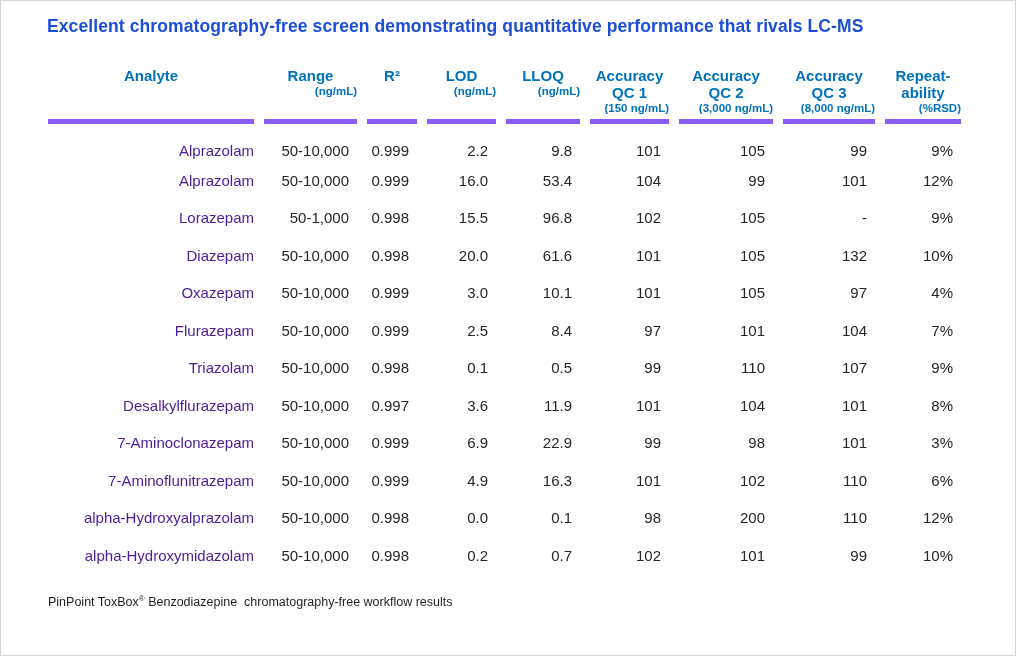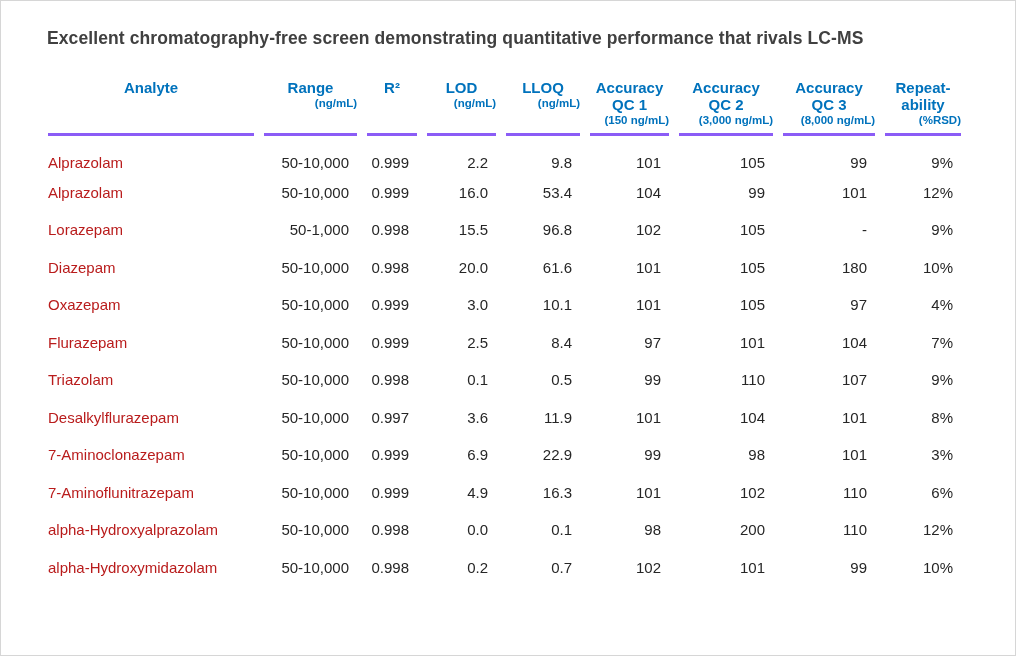--- a/index.html
+++ b/index.html
@@ -9,62 +9,62 @@
     font-family: "Liberation Sans", sans-serif;
     position: relative;
     overflow: hidden;
   }
   .page {
     width: 1016px; height: 656px;
     border: 1px solid #d6d6d6;
     background: #ffffff;
   }
   .title {
-    margin: 26px 20px 0 46px;
+    margin: 14px 20px 0 46px;
     font-size: 17.5px;
     line-height: 22px;
     font-weight: bold;
-    color: #404040;
+    color: #1d4ed8;
     letter-spacing: 0.1px;
   }
   table.results {
     border-collapse: separate;
     border-spacing: 10px 0;
     table-layout: fixed;
     margin: 30px 0 0 37px;
     width: 933px;
   }
   th {
     vertical-align: top;
     text-align: center;
     height: 57px;
     padding: 0;
-    border-bottom: 3px solid #8b5cf6;
+    border-bottom: 5px solid #8b5cf6;
     color: #0072bc;
   }
   .h-main {
     font-size: 15px;
     line-height: 17px;
     font-weight: bold;
   }
   .h-sub {
     font-size: 11.5px;
     line-height: 14px;
     font-weight: bold;
     text-align: right;
   }
   td {
     height: 37.5px;
     font-size: 15px;
     vertical-align: middle;
     white-space: nowrap;
   }
   td.analyte {
-    text-align: left;
-    color: #b91c1c;
+    text-align: right;
+    color: #4c1d95;
     margin-top: 12px;
   }
   td.num {
     text-align: right;
     padding-right: 8px;
     color: #262626;
   }
   tbody tr:first-child td { padding-top: 16px; }
   .caption {
     margin: 21px 0 0 47px;
@@ -173,21 +173,21 @@
           <td class="num">9%</td>
         </tr>
         <tr>
           <td class="analyte">Diazepam</td>
           <td class="num">50-10,000</td>
           <td class="num">0.998</td>
           <td class="num">20.0</td>
           <td class="num">61.6</td>
           <td class="num">101</td>
           <td class="num">105</td>
-          <td class="num">180</td>
+          <td class="num">132</td>
           <td class="num">10%</td>
         </tr>
         <tr>
           <td class="analyte">Oxazepam</td>
           <td class="num">50-10,000</td>
           <td class="num">0.999</td>
           <td class="num">3.0</td>
           <td class="num">10.1</td>
           <td class="num">101</td>
           <td class="num">105</td>
@@ -267,13 +267,14 @@
           <td class="num">0.2</td>
           <td class="num">0.7</td>
           <td class="num">102</td>
           <td class="num">101</td>
           <td class="num">99</td>
           <td class="num">10%</td>
         </tr>
       </tbody>
   </table>
 
+  <p class="caption"><span>PinPoint ToxBox</span><sup>®</sup><span> Benzodiazepine  chromatography-free workflow results</span></p>
 </div>
 
 </body></html>

